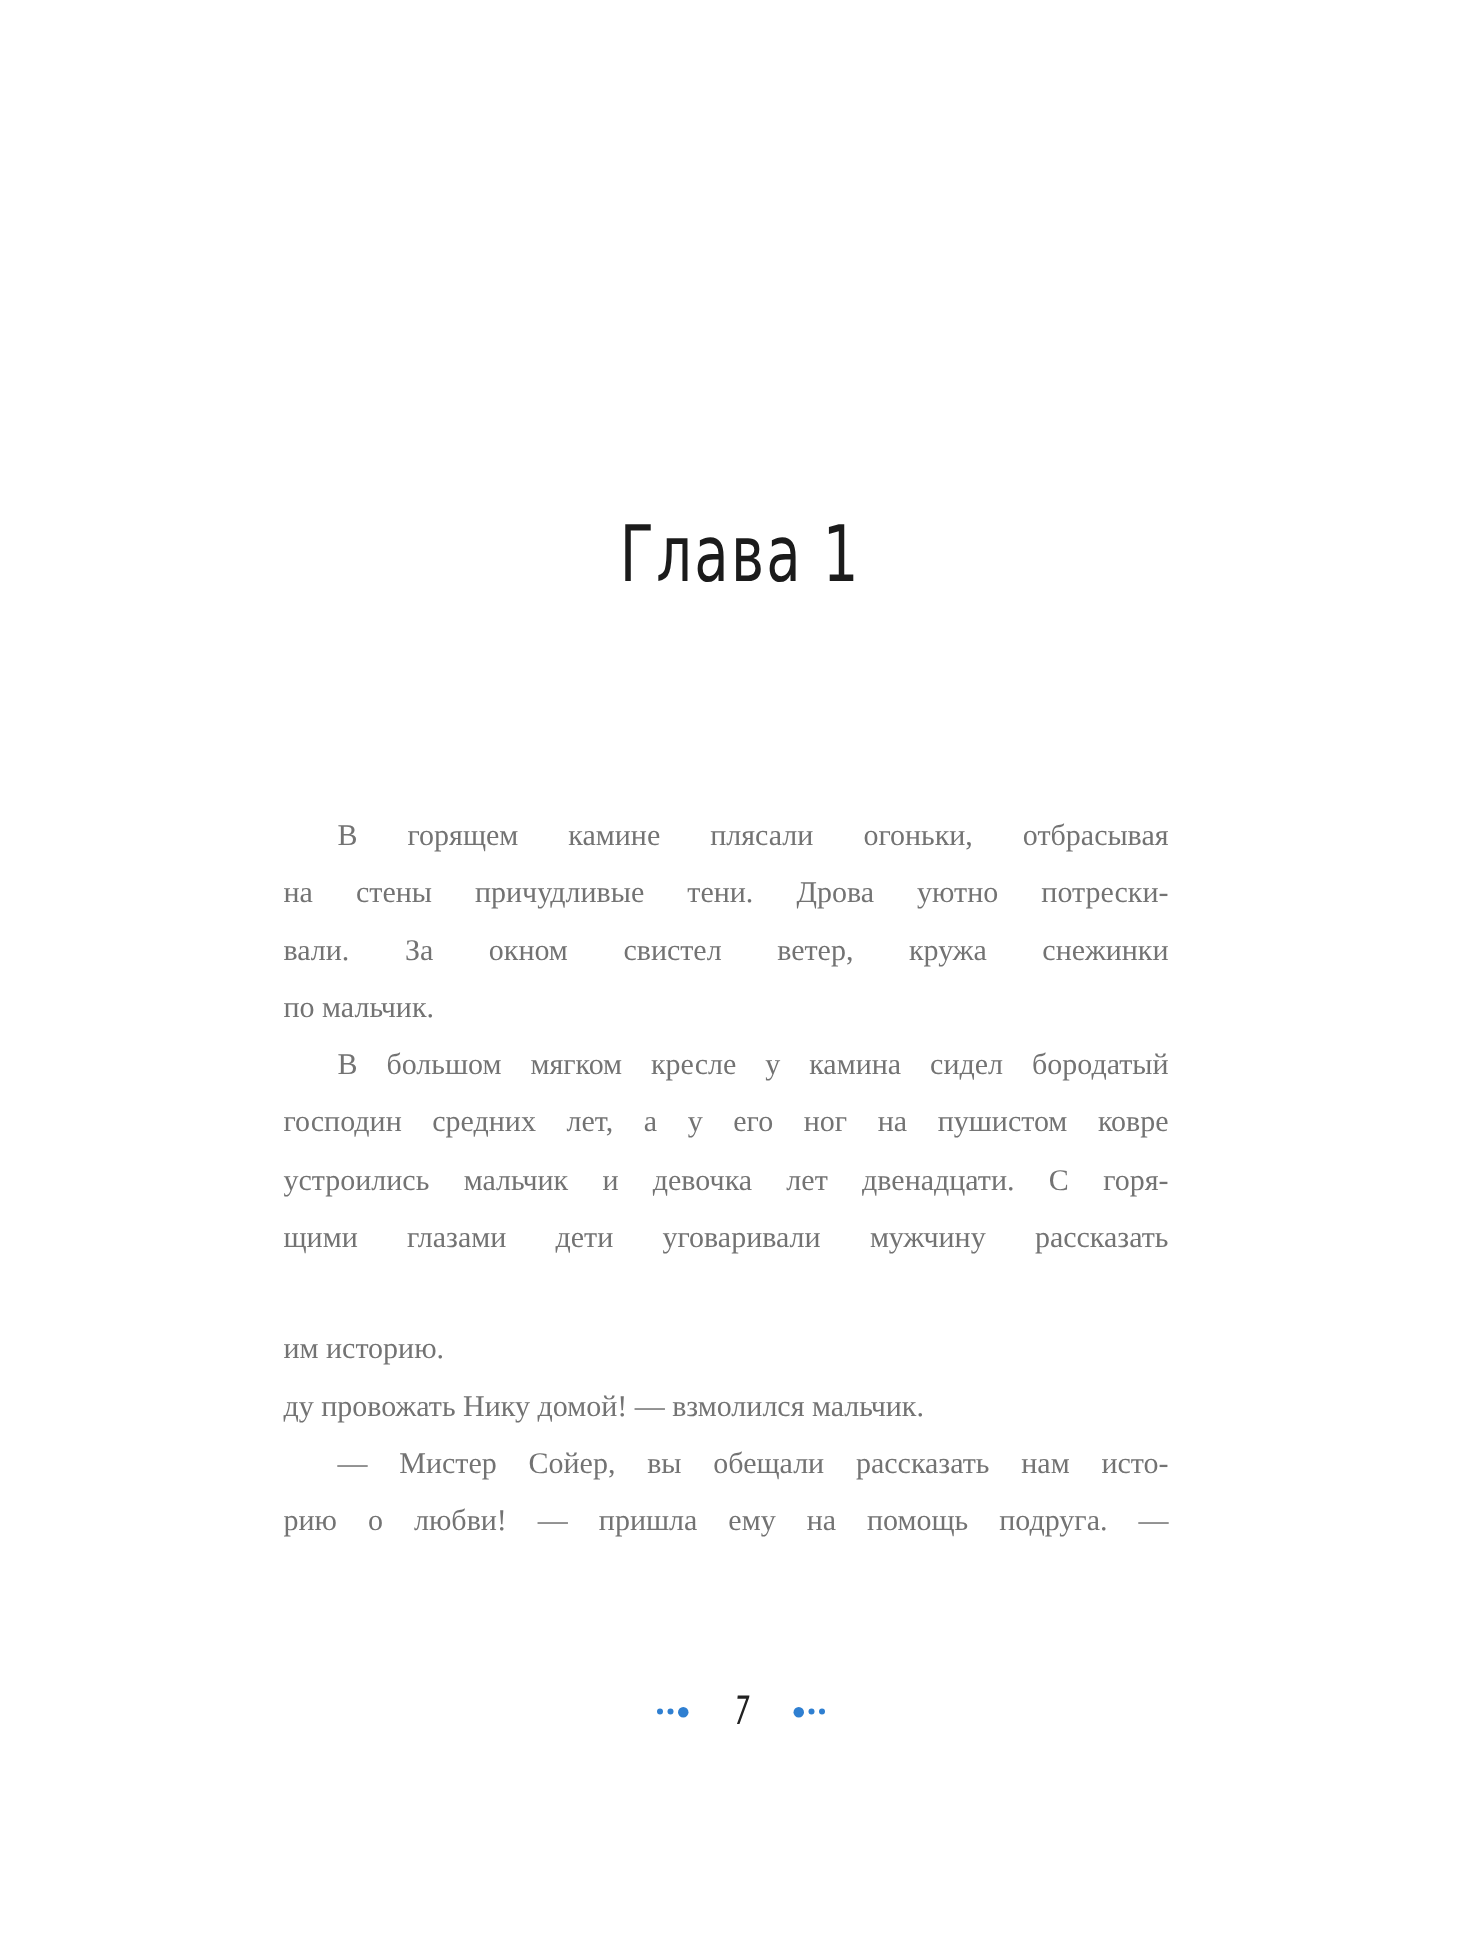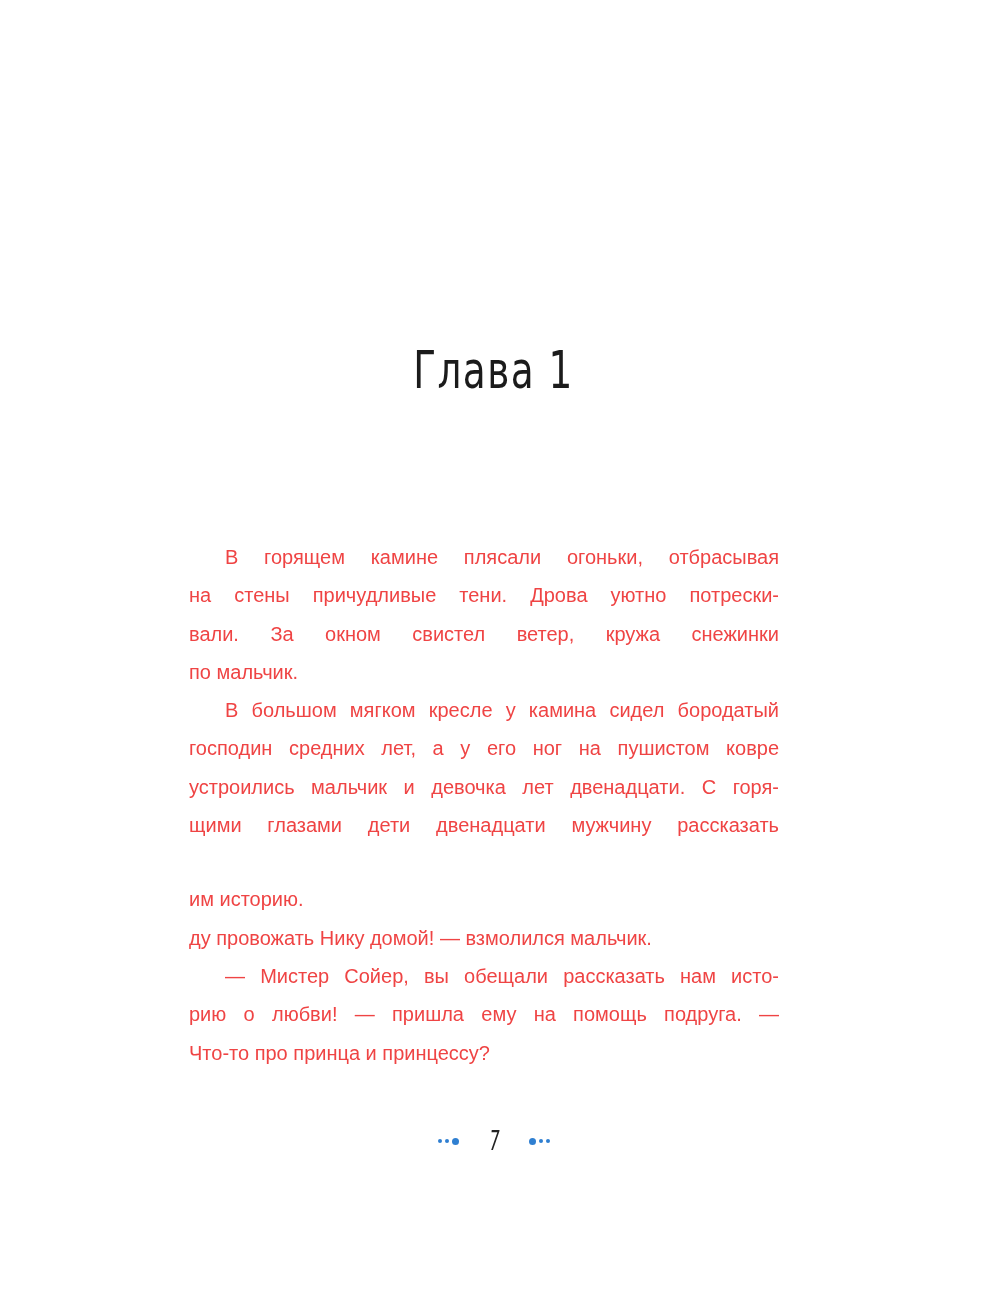--- a/index.html
+++ b/index.html
@@ -33,24 +33,24 @@
       letter-spacing: 2px;
       transform: scaleX(0.72);
       transform-origin: center;
       line-height: 80px;
     }
     .body-text {
       position: absolute;
       top: 538px;
       left: 189px;
       width: 590px;
-      font-family: Liberation Sans, sans-serif;
+      font-family: Liberation Serif, serif;
       font-size: 20px;
       line-height: 38.3px;
-      color: #ef4444;
+      color: #737373;
     }
     .line {
       display: block;
       text-align: justify;
       text-align-last: justify;
       white-space: nowrap;
       height: 38.3px;
     }
     .line.last {
       text-align-last: left;
@@ -103,30 +103,29 @@
     <div class="paragraph-block">
       <span class="line indent" style="white-space: normal;">В горящем камине плясали огоньки, отбрасывая</span>
       <span class="line" style="white-space: normal;">на стены причудливые тени. Дрова уютно потрески-</span>
       <span class="line" style="white-space: normal;">вали. За окном свистел ветер, кружа снежинки</span>
       <span class="line last" style="white-space: normal;">по мальчик.</span>
     </div>
     <div class="paragraph-block">
       <span class="line indent" style="white-space: normal;">В большом мягком кресле у камина сидел бородатый</span>
       <span class="line" style="white-space: normal;">господин средних лет, а у его ног на пушистом ковре</span>
       <span class="line" style="white-space: normal;">устроились мальчик и девочка лет двенадцати. С горя-</span>
-      <span class="line" style="white-space: normal;">щими глазами дети двенадцати мужчину рассказать</span>
+      <span class="line" style="white-space: normal;">щими глазами дети уговаривали мужчину рассказать</span>
       <span class="line last" style="white-space: normal; margin-top: 36px;">им историю.</span>
     </div>
     <div class="paragraph-block">
       <span class="line last" style="white-space: normal;">ду провожать Нику домой! — взмолился мальчик.</span>
     </div>
     <div class="paragraph-block">
       <span class="line indent" style="white-space: normal;">— Мистер Сойер, вы обещали рассказать нам исто-</span>
       <span class="line" style="white-space: normal;">рию о любви! — пришла ему на помощь подруга. —</span>
-      <span class="line last" style="white-space: normal;">Что-то про принца и принцессу?</span>
     </div>
   </div>
 
   <div class="page-footer">
     <span class="dots">
       <span class="dot small"></span>
       <span class="dot small"></span>
       <span class="dot big"></span>
     </span>
     <span class="page-number">7</span>

